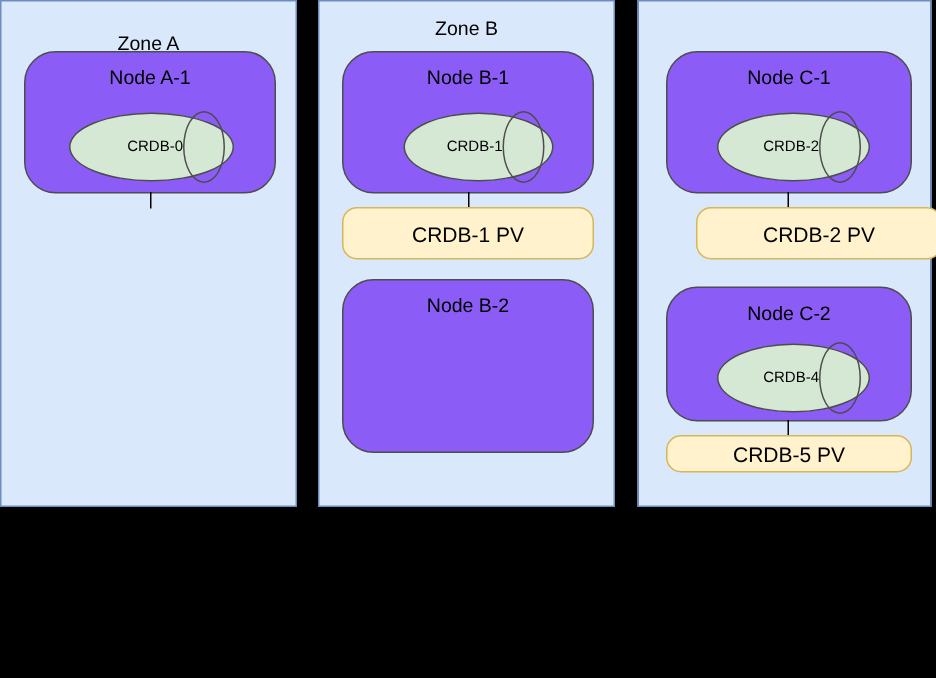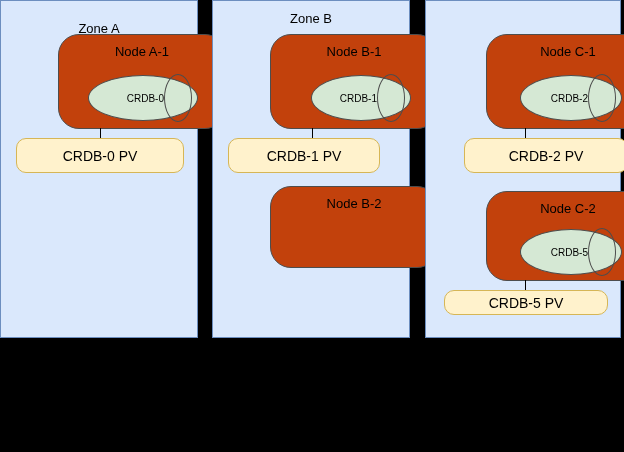--- a/index.html
+++ b/index.html
@@ -36,25 +36,24 @@
     right: 0;
     text-align: center;
     font-size: 13px;
     color: #000000;
     white-space: nowrap;
   }
 
   
   .node {
     position: absolute;
-    background: #c2410c;
+    background: #8b5cf6;
     border: 1px solid #4d4d4d;
     border-radius: 21px;
     box-sizing: border-box;
-    margin-left: 42px;
   }
   .node-title {
     position: absolute;
     left: 0;
     right: 0;
     top: 9px;
     text-align: center;
     font-size: 13px;
     color: #000000;
     white-space: nowrap;
@@ -135,44 +134,41 @@
       <div class="node-title">Node A-1</div>
       <div class="cylinder" style="left:29px; top:40px; width:110px; height:46px;">
         <div class="cyl-body"></div>
         <div class="cyl-cap"></div>
         <div class="cyl-label">CRDB-0</div>
       </div>
     </div>
 
     <div class="connector" style="left:99px; top:127px; height:11px;"></div>
 
-    <div class="pv" style="left:15px; top:137px; width:168px; height:35px;">
-      <span class="pv-label">CRDB-0 PV</span>
-    </div>
   </div>
 
   <div class="zone" style="left:212px; top:0px; width:198px; height:338px;">
     <div class="zone-title" style="top:10px;">Zone B</div>
 
     <div class="node" style="left:15px; top:33px; width:168px; height:95px;">
       <div class="node-title">Node B-1</div>
       <div class="cylinder" style="left:40px; top:40px; width:100px; height:46px;">
         <div class="cyl-body"></div>
         <div class="cyl-cap"></div>
         <div class="cyl-label">CRDB-1</div>
       </div>
     </div>
 
     <div class="connector" style="left:99px; top:127px; height:11px;"></div>
 
-    <div class="pv" style="left:15px; top:137px; width:152px; height:35px;">
+    <div class="pv" style="left:15px; top:137px; width:168px; height:35px;">
       <span class="pv-label">CRDB-1 PV</span>
     </div>
 
-    <div class="node" style="left:15px; top:185px; width:168px; height:82px;">
+    <div class="node" style="left:15px; top:185px; width:168px; height:116px;">
       <div class="node-title">Node B-2</div>
     </div>
   </div>
 
   <div class="zone" style="left:425px; top:0px; width:196px; height:338px;">
 
     <div class="node" style="left:18px; top:33px; width:164px; height:95px;">
       <div class="node-title">Node C-1</div>
       <div class="cylinder" style="left:33px; top:40px; width:102px; height:46px;">
         <div class="cyl-body"></div>
@@ -185,21 +181,21 @@
 
     <div class="pv" style="left:18px; top:137px; width:164px; height:35px;margin-left:20px;">
       <span class="pv-label">CRDB-2 PV</span>
     </div>
 
     <div class="node" style="left:18px; top:190px; width:164px; height:90px;">
       <div class="node-title">Node C-2</div>
       <div class="cylinder" style="left:33px; top:37px; width:102px; height:46px;">
         <div class="cyl-body"></div>
         <div class="cyl-cap"></div>
-        <div class="cyl-label">CRDB-5</div>
+        <div class="cyl-label">CRDB-4</div>
       </div>
     </div>
 
     <div class="connector" style="left:99px; top:279px; height:11px;"></div>
 
     <div class="pv" style="left:18px; top:289px; width:164px; height:25px;">
       <span class="pv-label">CRDB-5 PV</span>
     </div>
   </div>
 

